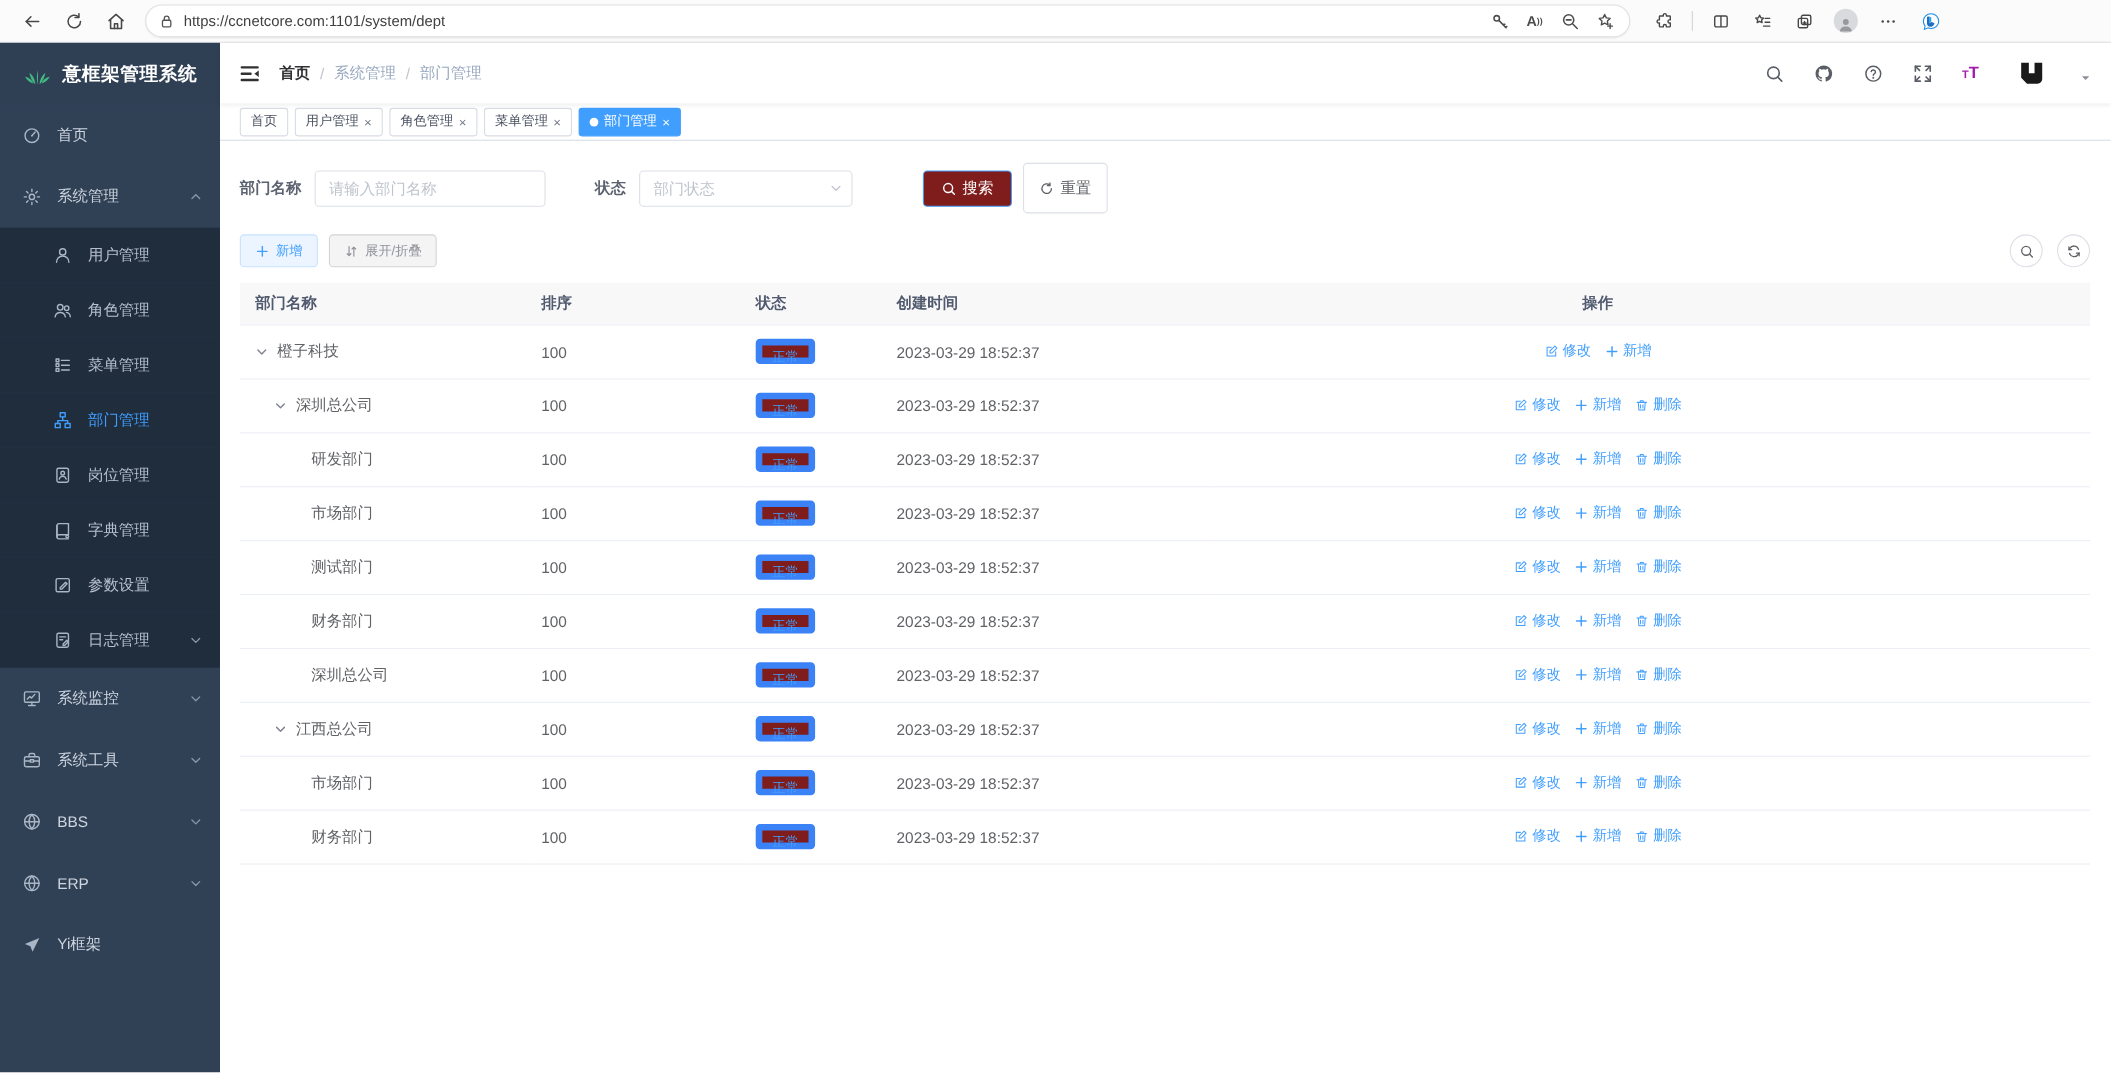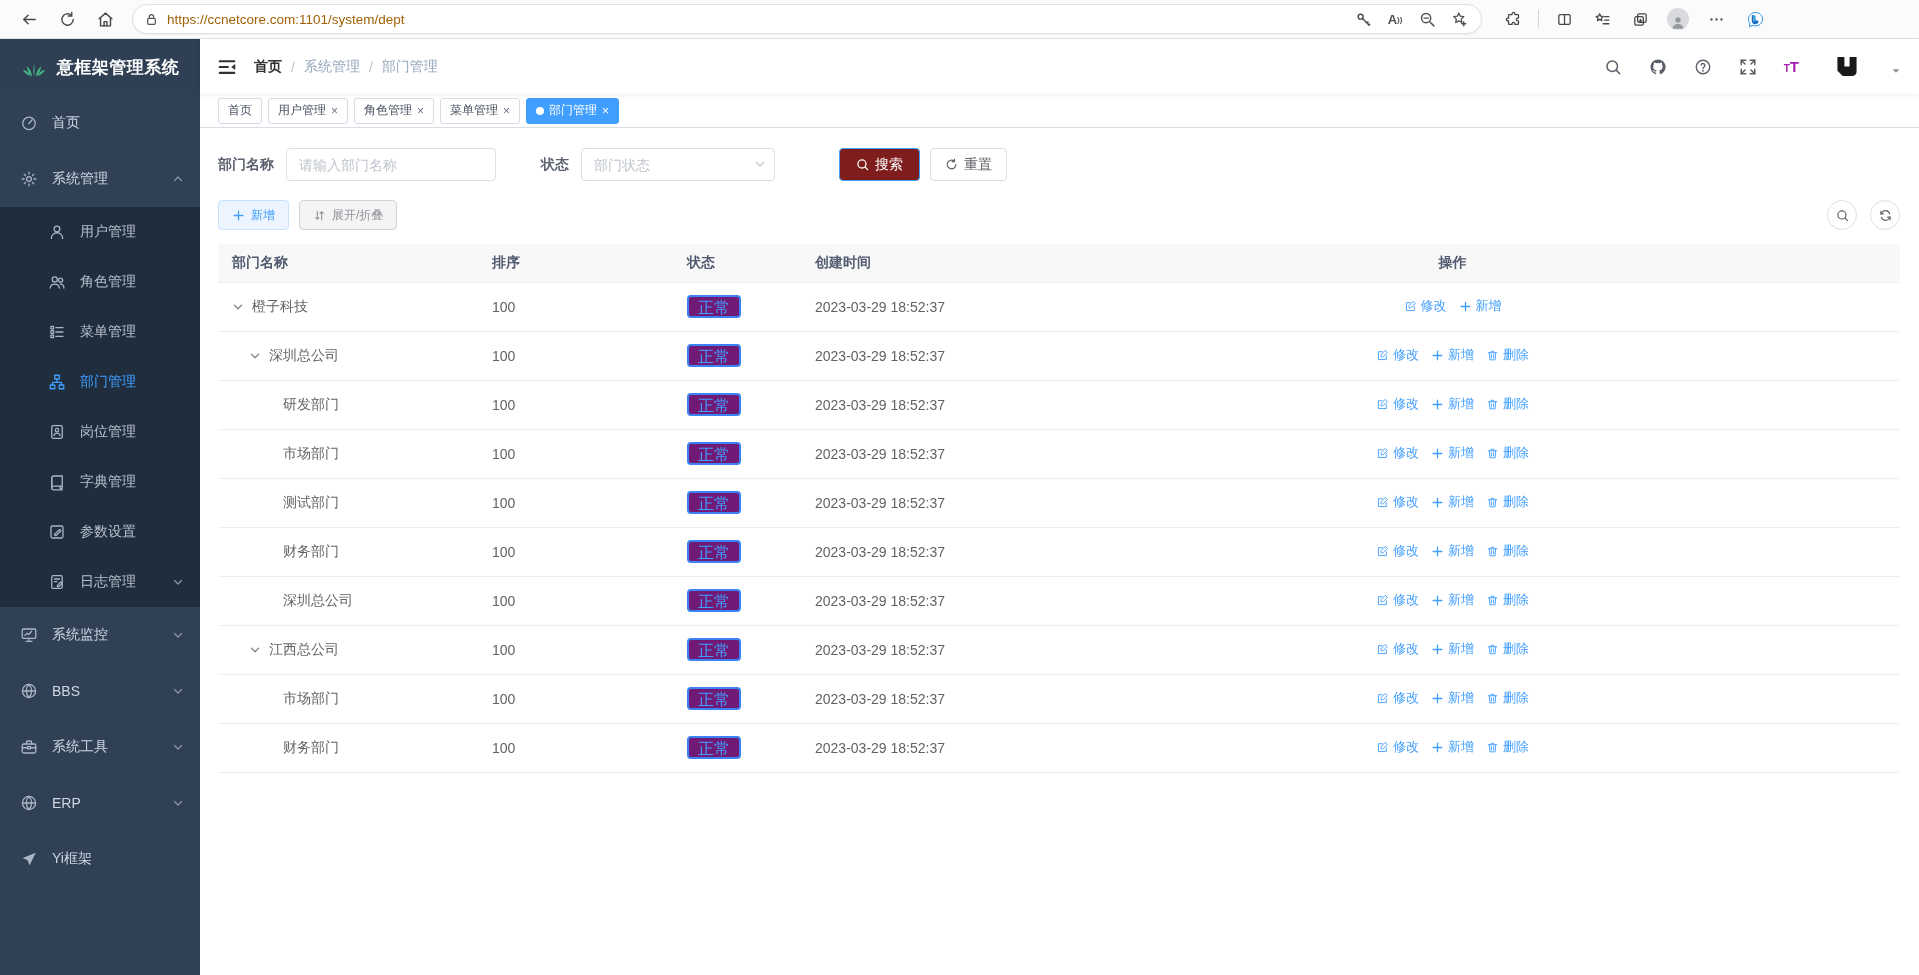--- a/index.html
+++ b/index.html
@@ -7,21 +7,21 @@
   body { background:#fff; }
   svg { display:block; }
 
   
   .chrome { height:39px; background:#fbfbfc; border-bottom:1px solid #e2e2e6; display:flex; align-items:center; padding:0 10px; }
   .chrome-btn { width:30px; height:30px; display:flex; align-items:center; justify-content:center; color:#474747; border-radius:6px; margin:0 4px; flex:0 0 auto; cursor:pointer; }
   .chrome-btn svg { width:17px; height:17px; }
   .addressbar { flex:0 0 auto; width:1350px; height:30px; background:#fff; border:1px solid #e0e0e4; box-shadow:0 1px 2px rgba(0,0,0,.06); border-radius:15px; display:flex; align-items:center; padding:0 6px 0 12px; margin-left:8px; }
   .addressbar .lock { color:#555; margin-right:9px; }
   .addressbar .lock svg { width:13px; height:13px; }
-  .url { flex:1; font-size:13.5px; color:#a16207; white-space:nowrap; overflow:hidden; }
+  .url { flex:1; font-size:13.5px; color:#404040; white-space:nowrap; overflow:hidden; }
   .pill-icons { display:flex; align-items:center; }
   .pill-icons .chrome-btn { width:28px; height:28px; margin:0 2px; color:#4e4e4e; }
   .chrome-right { display:flex; align-items:center; margin-left:12px; }
   .divider-v { width:1px; height:18px; background:#d4d4d6; margin:0 6px; }
   .avatar-circle { width:22px; height:22px; border-radius:50%; background:#d8dadd; display:flex; align-items:flex-end; justify-content:center; overflow:hidden; }
   .avatar-circle svg { width:16px; height:16px; color:#96999e; }
   .bing-btn { width:28px; height:28px; margin-left:6px; }
   .readaloud { font-size:13px; font-weight:600; color:#4e4e4e; letter-spacing:0; }
   .readaloud sup { font-size:8px; }
 
@@ -77,39 +77,39 @@
   .f-input { width:210px; height:33px; border:1px solid #dcdfe6; border-radius:4px; padding:0 12px; font-size:14px; color:#606266; outline:none; font-family:inherit; }
   .f-input::placeholder { color:#bfc4cc; }
   .f-select { position:relative; width:194px; margin-right:32px; }
   .f-select .f-input { width:100%; padding-right:28px; }
   .sel-chevron { position:absolute; right:9px; top:10px; width:12px; height:12px; color:#c0c4cc; pointer-events:none; }
   .sel-chevron svg { width:12px; height:12px; }
   .gap-status { margin-left:45px; }
   .btn { display:inline-flex; align-items:center; justify-content:center; gap:6px; border-radius:4px; cursor:pointer; font-family:inherit; border:1px solid transparent; white-space:nowrap; }
   .btn svg { width:13px; height:13px; }
   .btn-primary { background:#7f1d1d; border-color:#409eff; color:#fff; font-size:14px; height:33px; padding:0 16px; margin-left:32px; }
-  .btn-default { background:#fff; border-color:#dcdfe6; color:#606266; font-size:14px; height:33px; padding:0 14px; margin-left:10px; }
+  .btn-default { background:#fff; border-color:#dcdfe6; color:#606266; font-size:14px; height:46px; padding:0 14px; margin-left:10px; }
   .toolbar-row { display:flex; align-items:center; margin-bottom:14px; }
   .btn-plain-primary { background:#ecf5ff; border-color:#c6e2ff; color:#409eff; font-size:12px; height:30px; padding:0 13px; }
   .btn-plain-info { background:#f4f4f5; border-color:#d3d4d6; color:#909399; font-size:12px; height:30px; padding:0 13px; margin-left:10px; }
   .toolbar-right { margin-left:auto; display:flex; gap:13px; }
   .circle-btn { width:30px; height:30px; border-radius:50%; border:1px solid #dcdfe6; background:#fff; color:#606266; display:flex; align-items:center; justify-content:center; cursor:pointer; }
   .circle-btn svg { width:13px; height:13px; }
 
   
   table { width:100%; border-collapse:collapse; table-layout:fixed; }
   thead th { background:#f8f8f9; height:38px; font-size:14px; font-weight:700; color:#515a6e; text-align:left; padding:0 10px; border-bottom:1px solid #ebeef5; }
   th.col-op, td.col-op { text-align:center; padding-right:110px; }
   th.col-name { padding-left:14px; }
   tbody td { height:49px; font-size:14px; color:#606266; padding:0 10px; border-bottom:1px solid #ebeef5; background:#fff; }
   .name-cell { display:flex; align-items:center; }
   .tree-caret { width:12px; height:12px; color:#80858f; margin-right:8px; flex:0 0 auto; cursor:pointer; }
   .tree-caret svg { width:12px; height:12px; }
   .lv0 { padding-left:4px; } .lv1 { padding-left:21px; } .lv2 { padding-left:55px; }
-  .tag-status { display:inline-block; background:#701a75; border:2px solid #3b82f6; color:#409eff; font-size:16px; height:23px; line-height:21px; padding:0 9px; border-radius:4px; }
+  .tag-status { display:inline-block; background:#7f1d1d; border:6px solid #3b82f6; color:#409eff; font-size:12px; height:23px; line-height:21px; padding:0 9px; border-radius:4px; }
   .op-link { display:inline-flex; align-items:center; gap:4px; color:#409eff; font-size:13px; margin:0 6px; cursor:pointer; white-space:nowrap; }
   .op-link svg { width:13px; height:13px; }
 </style>
 </head>
 <body>
 
 <div class="chrome">
   <div class="chrome-btn">
       <svg viewBox="0 0 24 24" fill="none" stroke="currentColor" stroke-width="2" stroke-linecap="round" stroke-linejoin="round">
         <path d="M20 12H4"></path>
@@ -351,41 +351,41 @@
           <span class="mi-label">系统监控</span>
           <span class="mi-chevron">
             <svg viewBox="0 0 24 24" fill="none" stroke="currentColor" stroke-width="1.7" stroke-linecap="round" stroke-linejoin="round">
               <path d="M5 9l7 7 7-7" stroke-width="2.4"></path>
             </svg>
           </span>
         </div>
         <div class="menu-item">
           <span class="mi-icon">
             <svg viewBox="0 0 24 24" fill="none" stroke="currentColor" stroke-width="1.7" stroke-linecap="round" stroke-linejoin="round">
+              <rect x="3" y="8" width="18" height="12" rx="2"></rect>
+              <path d="M8.5 8V6a2 2 0 0 1 2-2h3a2 2 0 0 1 2 2v2"></path>
+              <path d="M3 13h7M14 13h7M10 11.5h4v3h-4z"></path>
+            </svg>
+          </span>
+          <span class="mi-label">系统工具</span>
+          <span class="mi-chevron">
+            <svg viewBox="0 0 24 24" fill="none" stroke="currentColor" stroke-width="1.7" stroke-linecap="round" stroke-linejoin="round">
+              <path d="M5 9l7 7 7-7" stroke-width="2.4"></path>
+            </svg>
+          </span>
+        </div>
+        <div class="menu-item">
+          <span class="mi-icon">
+            <svg viewBox="0 0 24 24" fill="none" stroke="currentColor" stroke-width="1.7" stroke-linecap="round" stroke-linejoin="round">
               <circle cx="12" cy="12" r="8.8"></circle>
               <path d="M3.2 12h17.6"></path>
               <path d="M12 3.2c-4.7 4.9-4.7 12.7 0 17.6M12 3.2c4.7 4.9 4.7 12.7 0 17.6"></path>
             </svg>
           </span>
           <span class="mi-label">BBS</span>
-          <span class="mi-chevron">
-            <svg viewBox="0 0 24 24" fill="none" stroke="currentColor" stroke-width="1.7" stroke-linecap="round" stroke-linejoin="round">
-              <path d="M5 9l7 7 7-7" stroke-width="2.4"></path>
-            </svg>
-          </span>
-        </div>
-        <div class="menu-item">
-          <span class="mi-icon">
-            <svg viewBox="0 0 24 24" fill="none" stroke="currentColor" stroke-width="1.7" stroke-linecap="round" stroke-linejoin="round">
-              <rect x="3" y="8" width="18" height="12" rx="2"></rect>
-              <path d="M8.5 8V6a2 2 0 0 1 2-2h3a2 2 0 0 1 2 2v2"></path>
-              <path d="M3 13h7M14 13h7M10 11.5h4v3h-4z"></path>
-            </svg>
-          </span>
-          <span class="mi-label">系统工具</span>
           <span class="mi-chevron">
             <svg viewBox="0 0 24 24" fill="none" stroke="currentColor" stroke-width="1.7" stroke-linecap="round" stroke-linejoin="round">
               <path d="M5 9l7 7 7-7" stroke-width="2.4"></path>
             </svg>
           </span>
         </div>
         <div class="menu-item">
           <span class="mi-icon">
             <svg viewBox="0 0 24 24" fill="none" stroke="currentColor" stroke-width="1.7" stroke-linecap="round" stroke-linejoin="round">
               <circle cx="12" cy="12" r="8.8"></circle>

